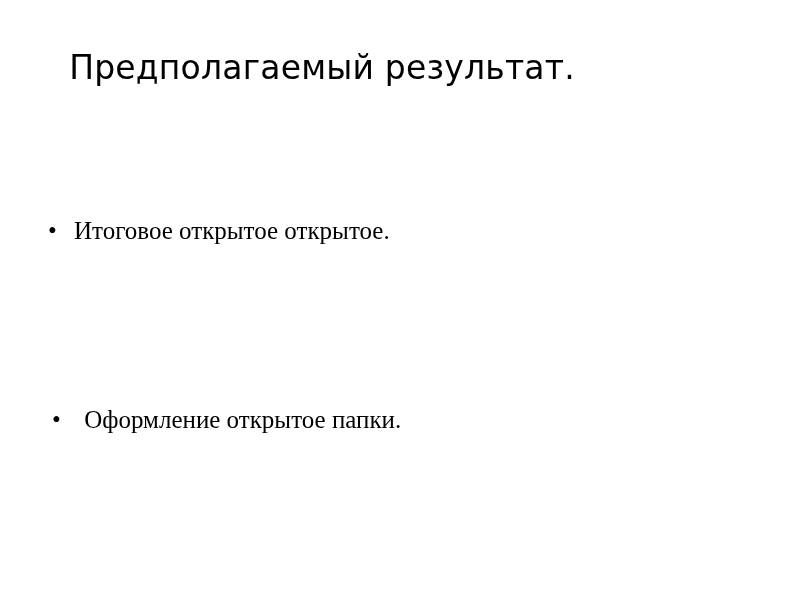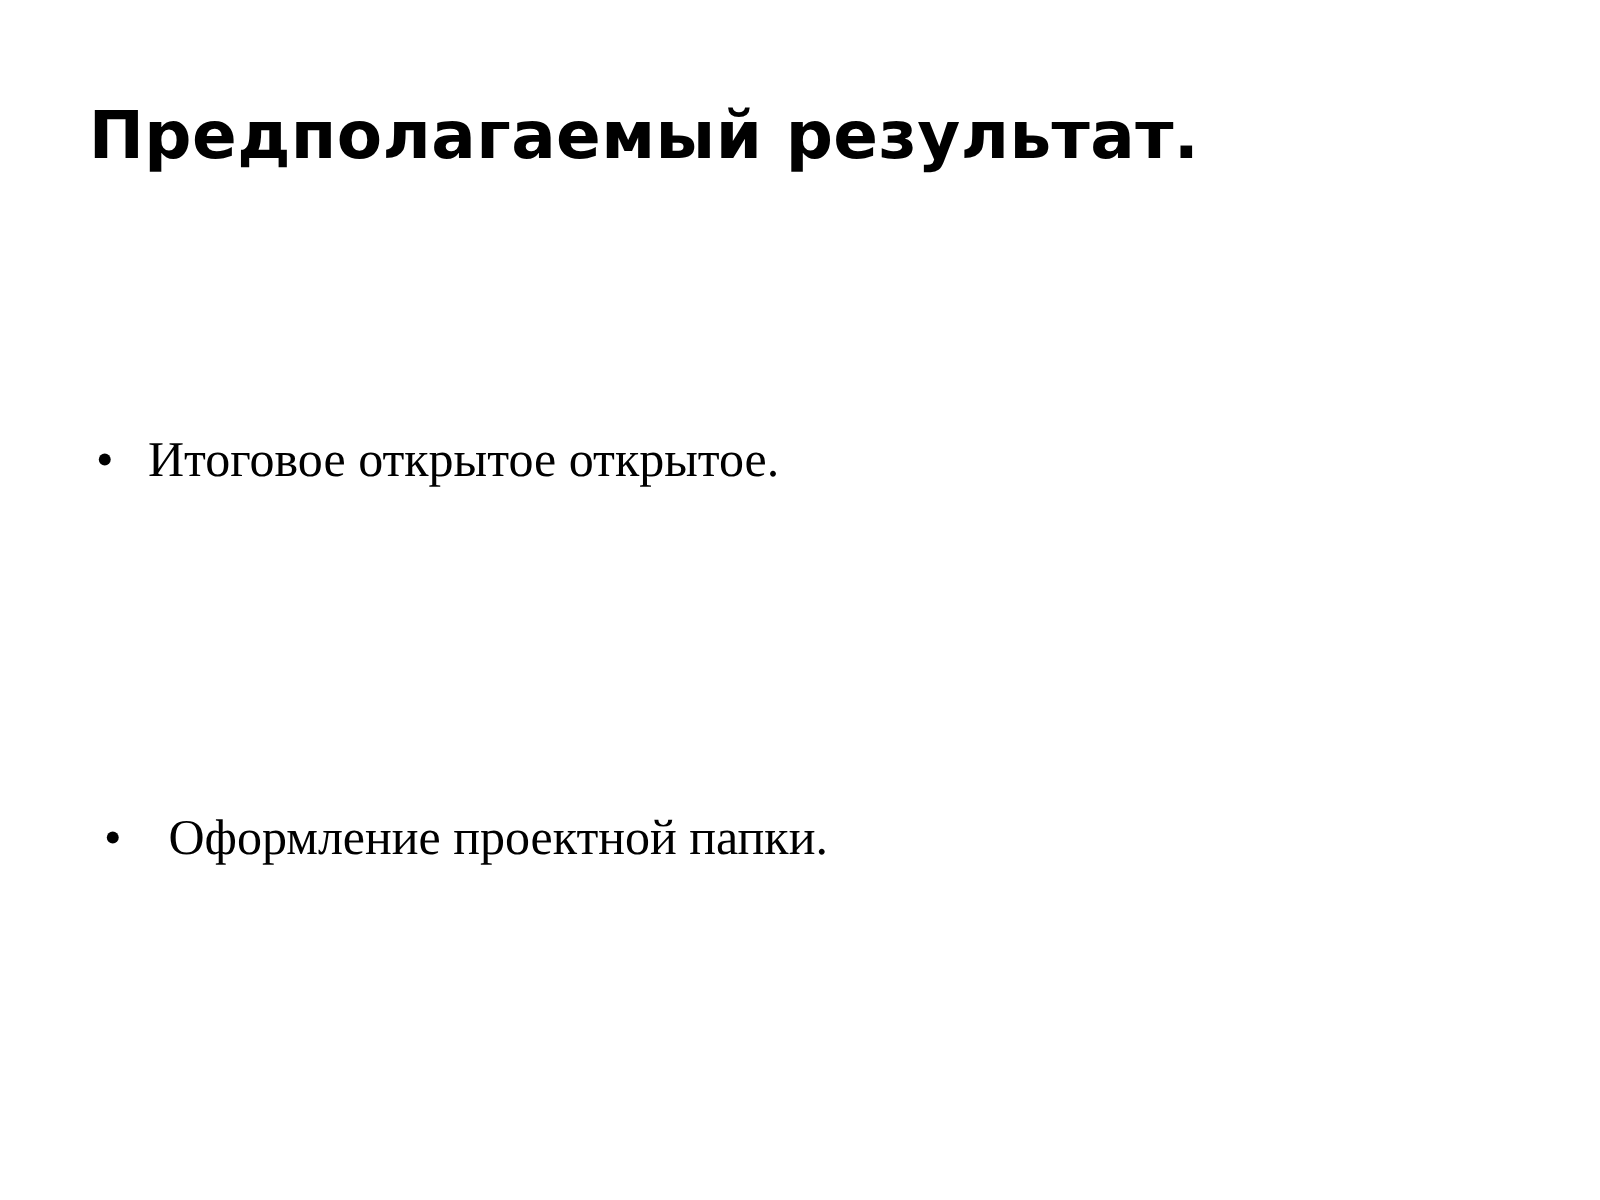--- a/index.html
+++ b/index.html
@@ -21,21 +21,21 @@
     box-sizing: border-box;
     background: #ffffff;
   }
   .slide-title {
     position: absolute;
     top: 48px;
     left: 0;
     width: 644px;
     text-align: center;
     font-family: "DejaVu Sans", sans-serif;
-    font-weight: bold;
+    font-weight: normal;
     font-size: 33px;
     line-height: 1.2;
     letter-spacing: 0.2px;
     color: #000000;
   }
   .body-list {
     position: absolute;
     top: 140px;
     left: 40px;
     width: 720px;
@@ -81,18 +81,18 @@
   <ul class="body-list">
     <li>
       <span class="bullet-row">
         <span class="bullet-mark indent-1">•</span>
         <span class="bullet-text">Итоговое открытое открытое.</span>
       </span>
     </li>
     <li>
       <span class="bullet-row">
         <span class="bullet-mark indent-2">•</span>
-        <span class="bullet-text"> Оформление проектной папки.</span>
+        <span class="bullet-text"> Оформление открытое папки.</span>
       </span>
     </li>
   </ul>
 
 </div>
 
 </body></html>

